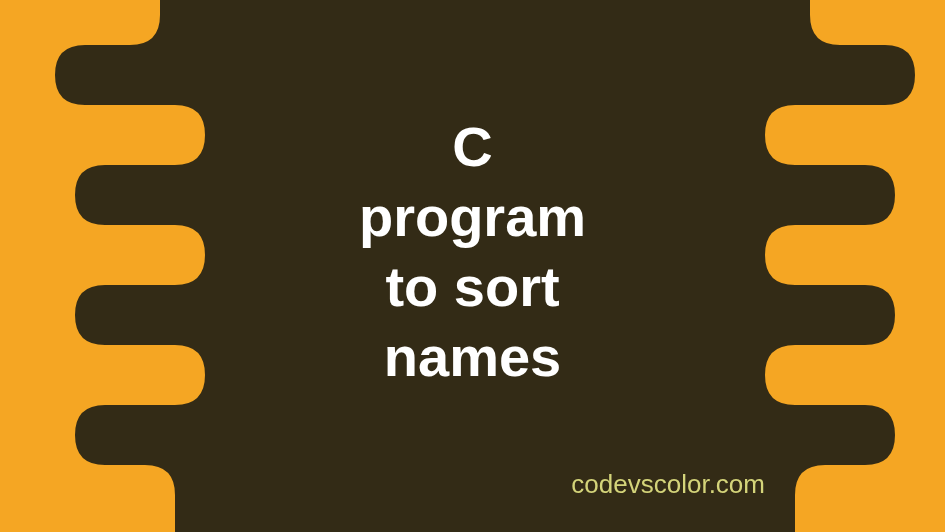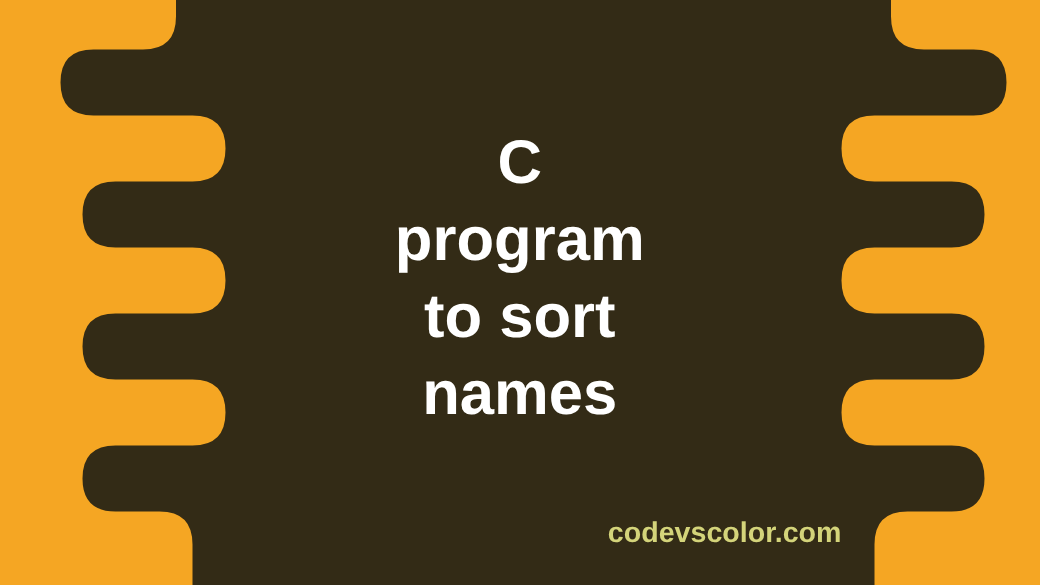--- a/index.html
+++ b/index.html
@@ -32,21 +32,21 @@
       text-align: center;
       line-height: 1.25;
       white-space: pre-line;
     }
     .credit {
       position: absolute;
       bottom: 32px;
       right: 180px;
       color: #d4d47a;
       font-size: 26px;
-      font-weight: 700;
+      font-weight: 400;
     }
   </style>
 </head>
 <body>
 
 <svg class="blob" viewBox="0 0 945 532" preserveAspectRatio="none">
   <path fill="#332b16" d="
     M 160 0
     L 160 15
     Q 160 45 130 45

